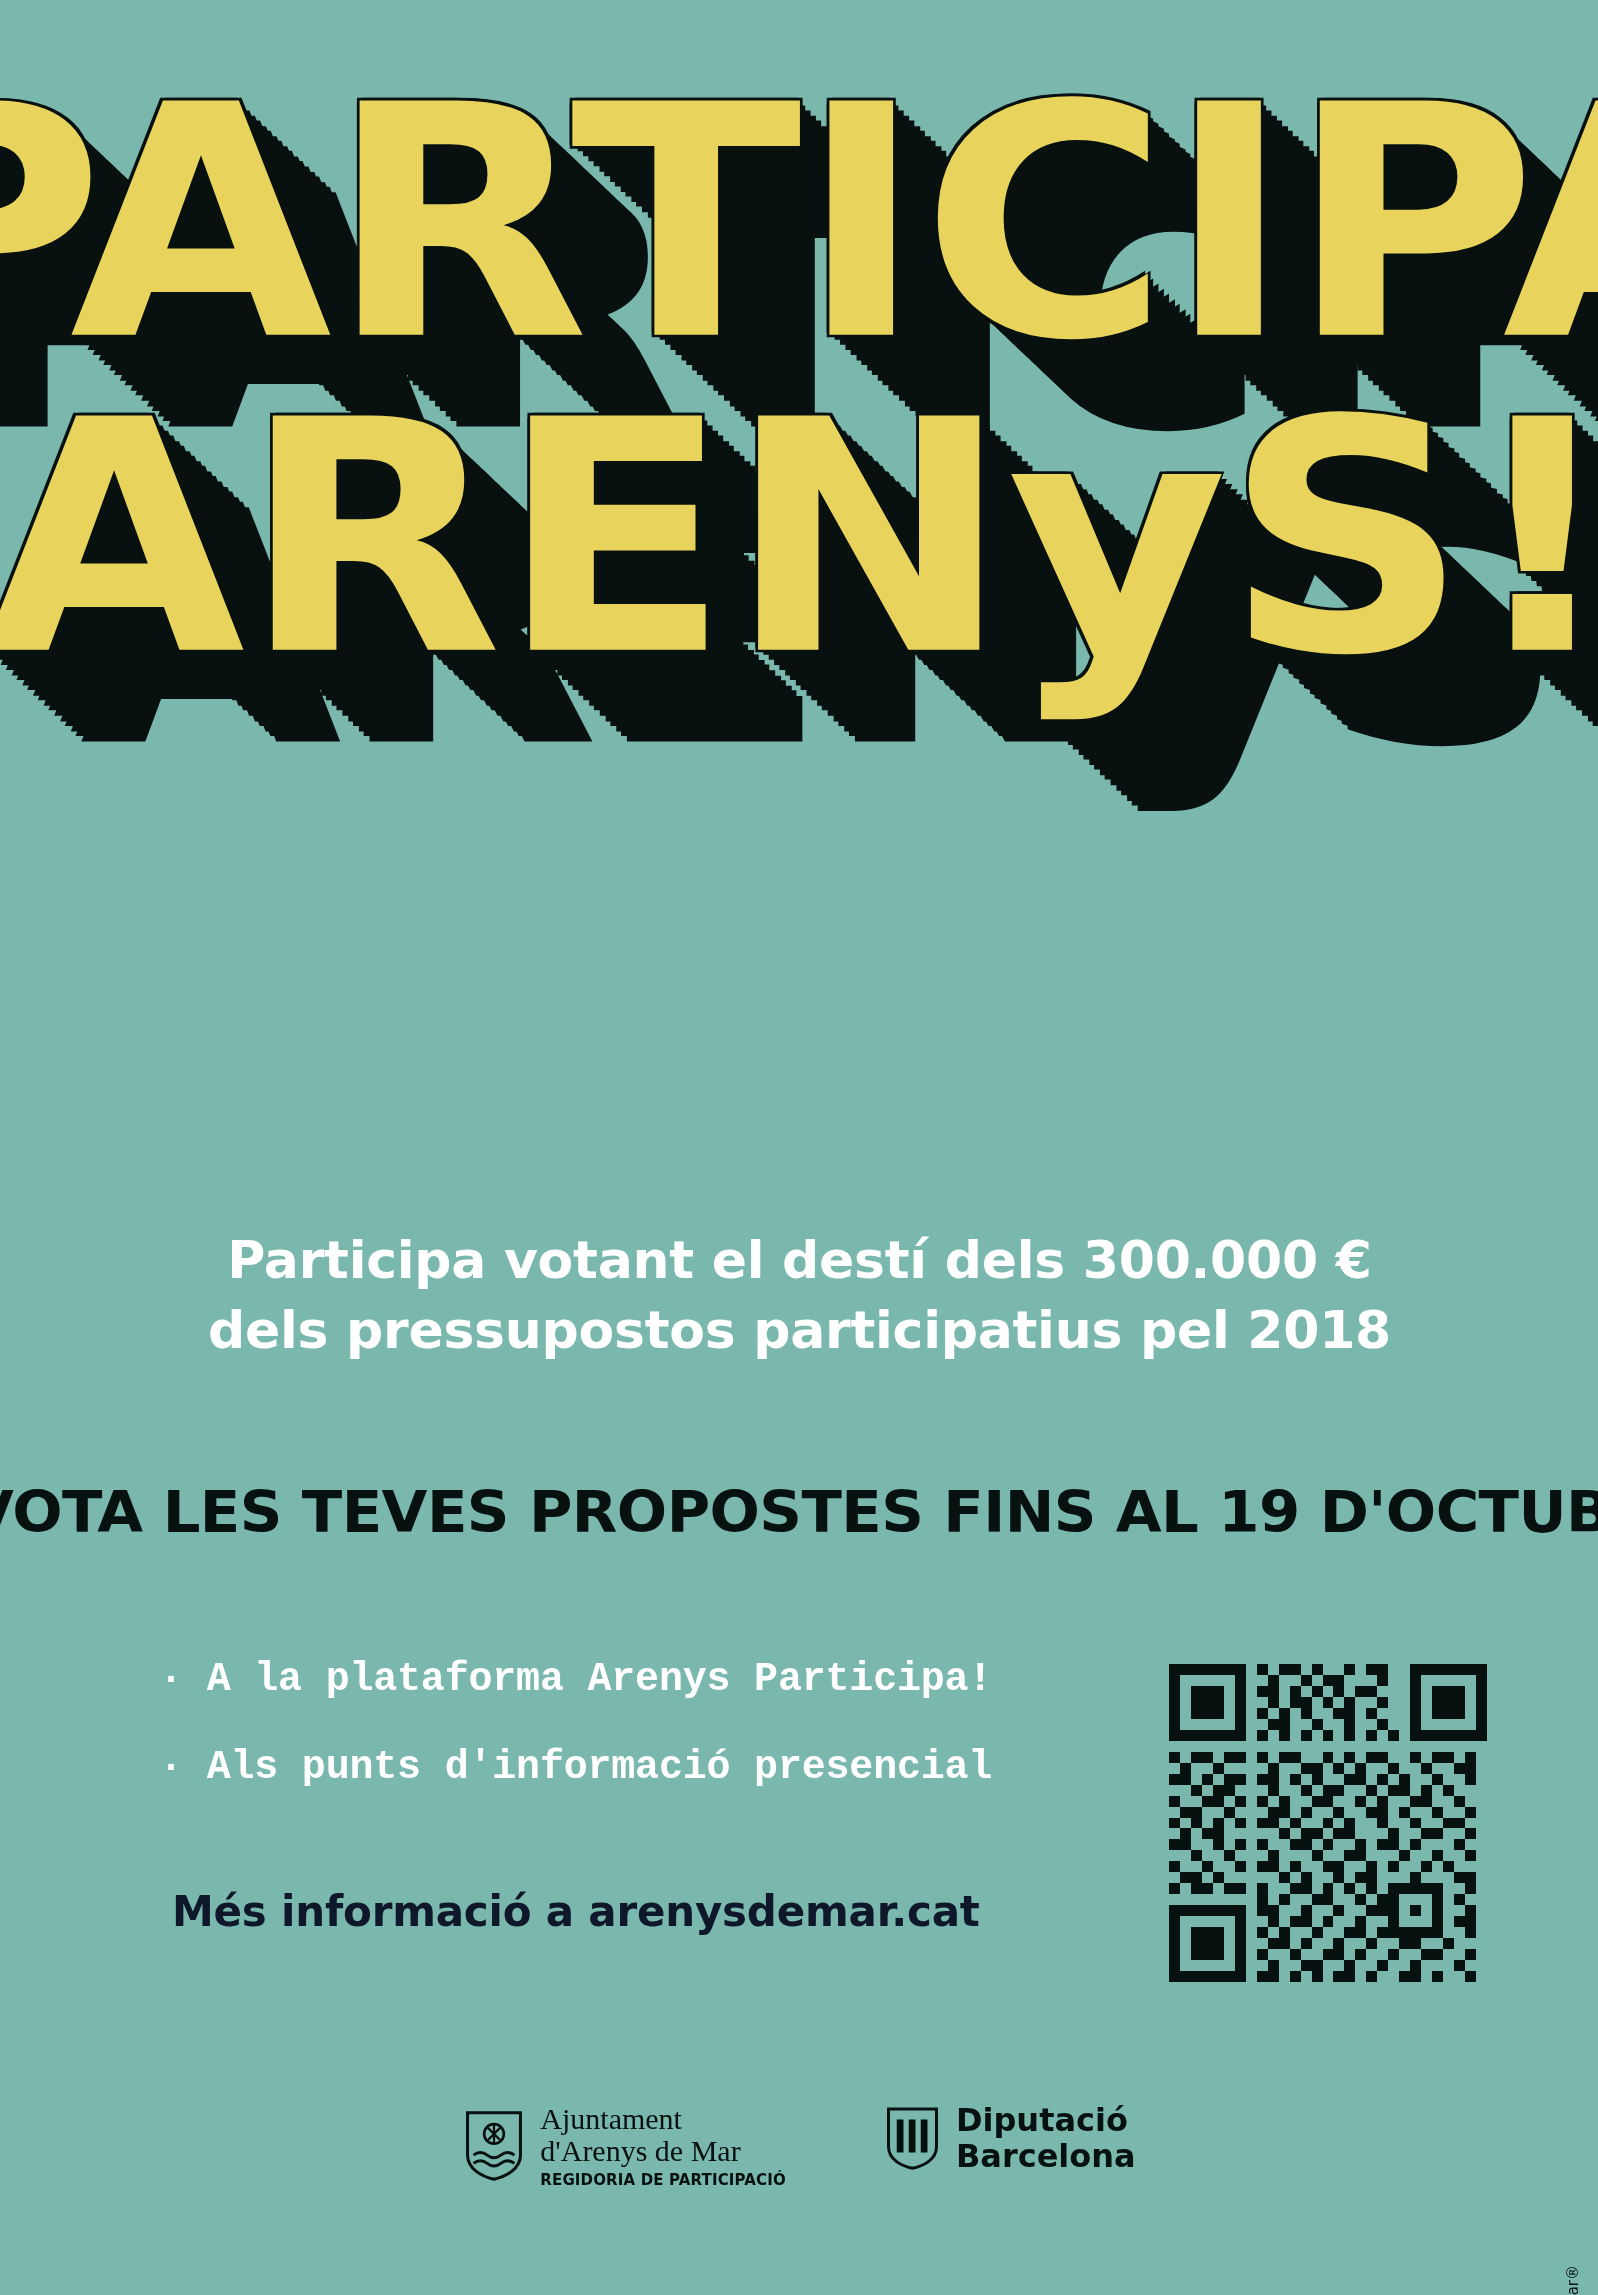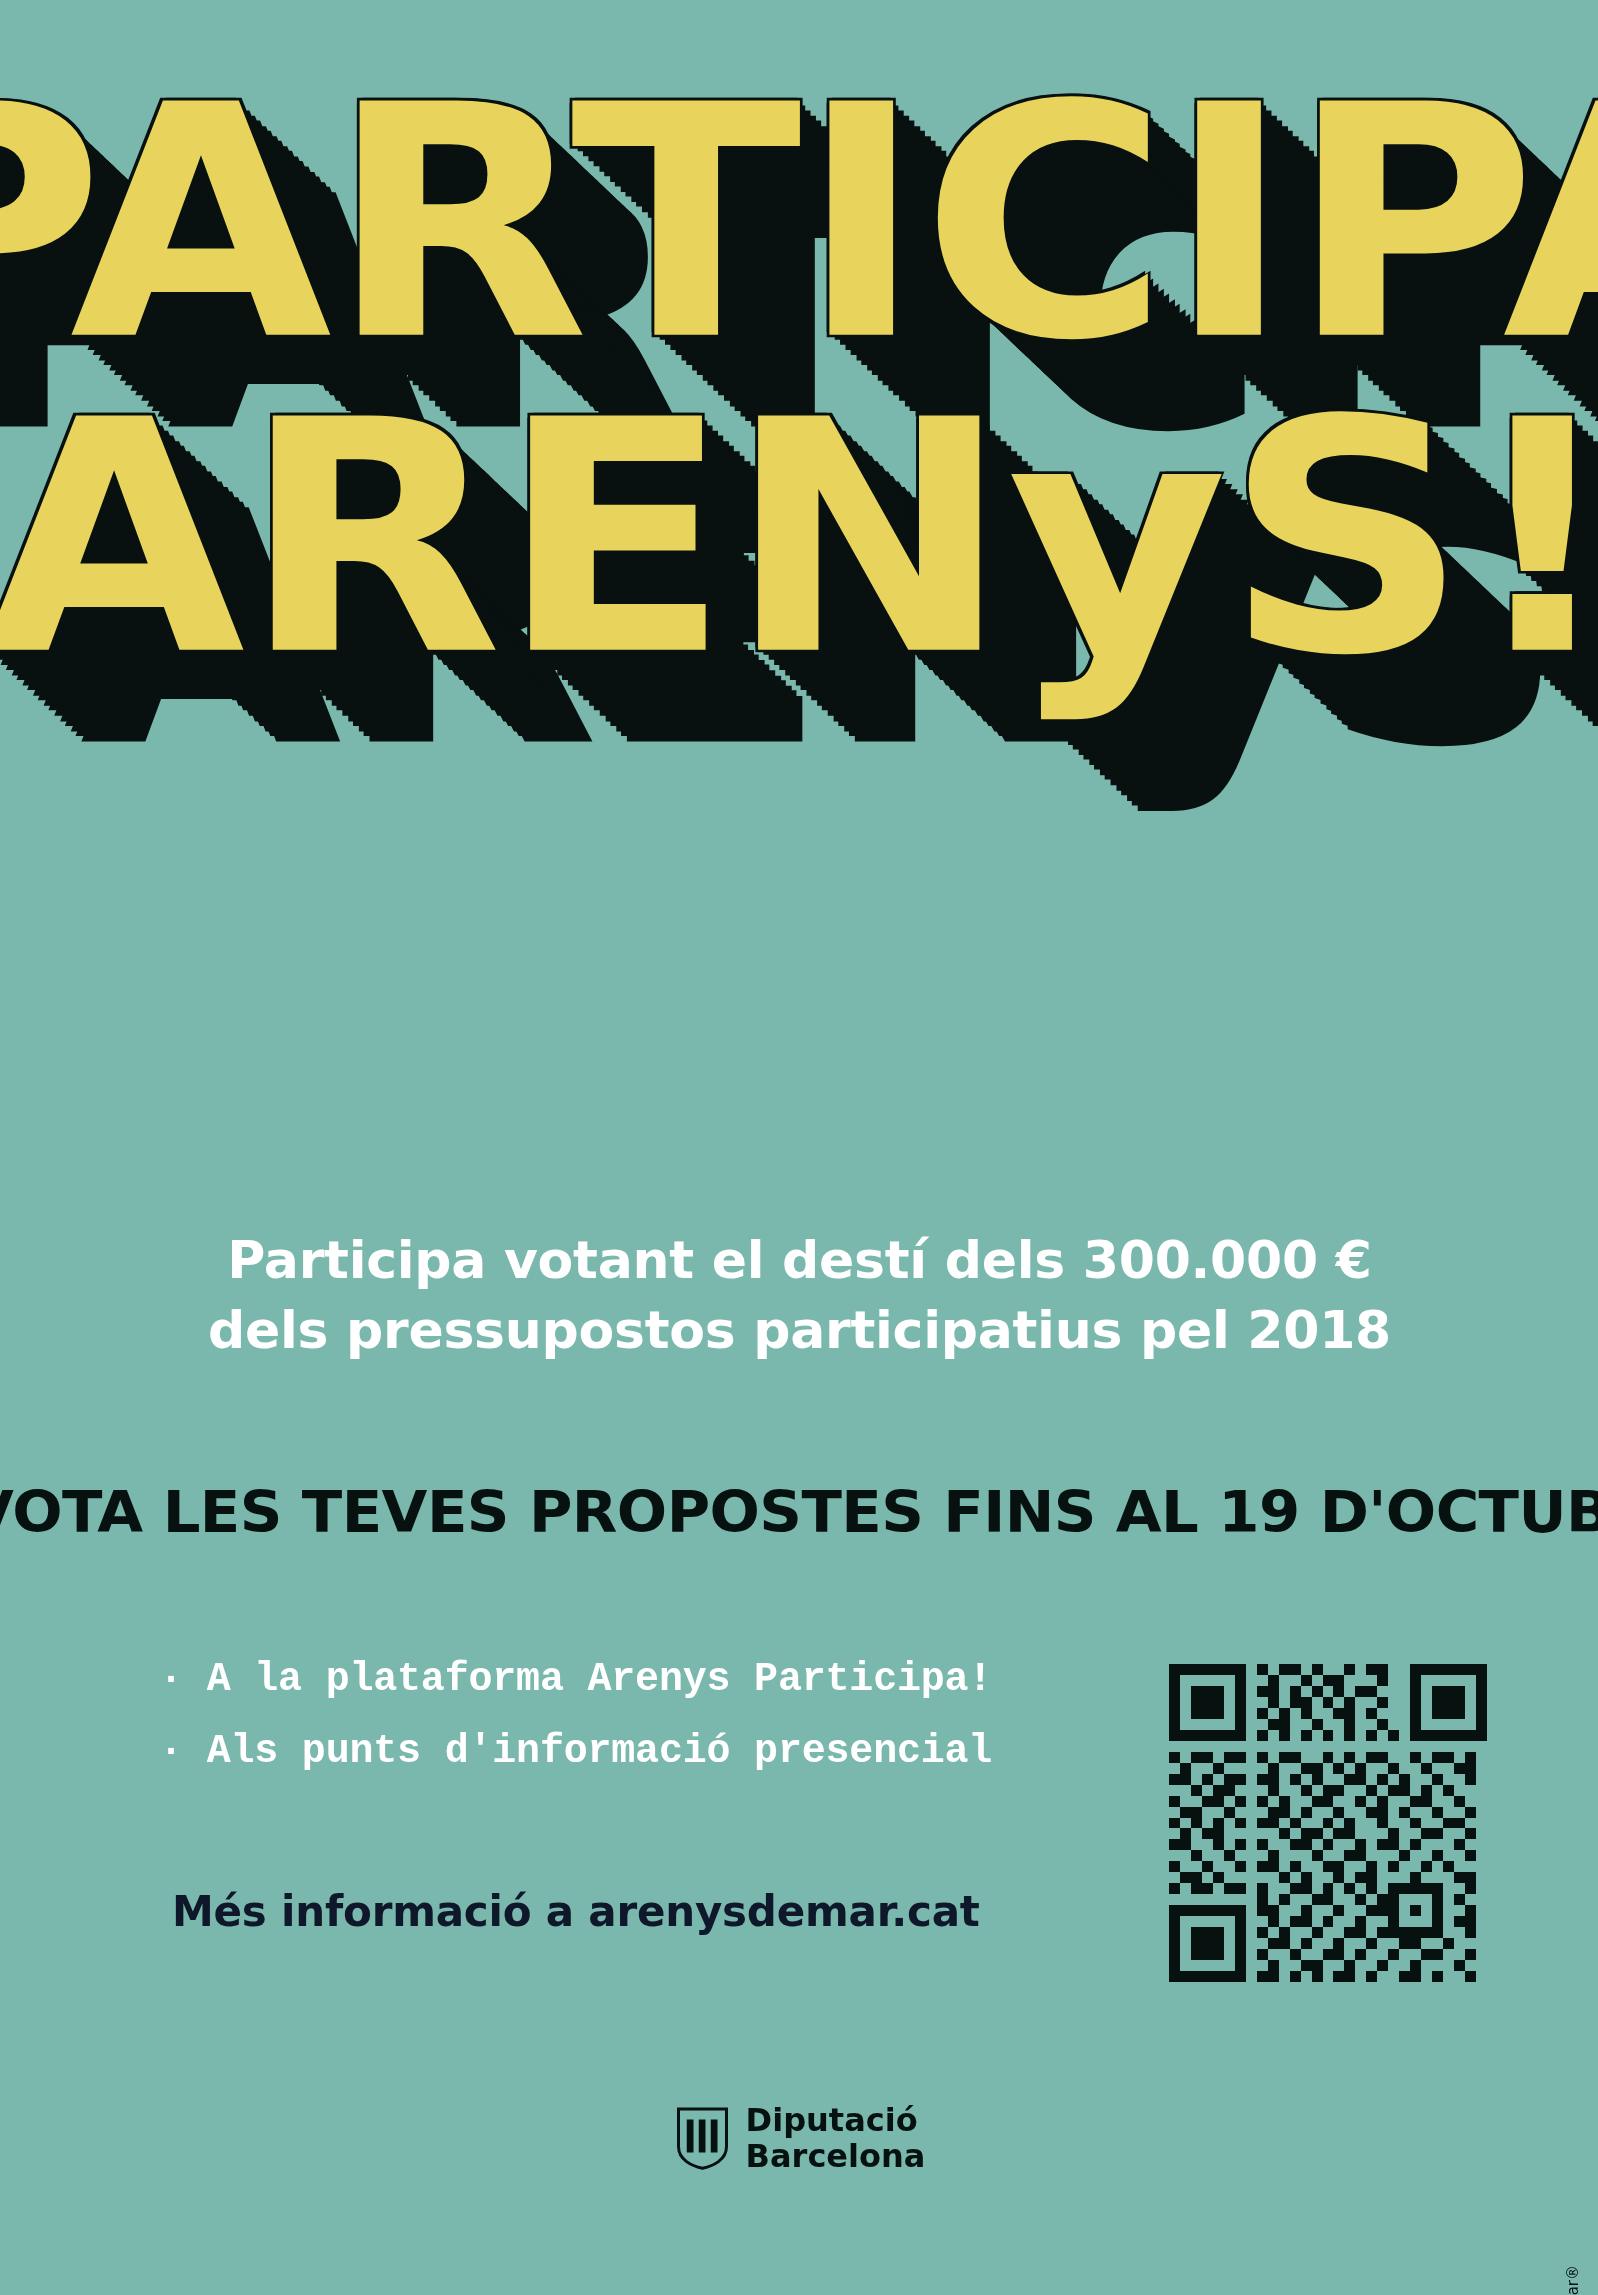--- a/index.html
+++ b/index.html
@@ -118,21 +118,21 @@
   }
   .channel-url {
     font-family: "DejaVu Sans", sans-serif;
     font-weight: 700;
     font-size: 25px;
     margin-top: 9px;
     margin-left: 29px;
     color: #ffffff;
     letter-spacing: 0.005em;
   }
-  .channel-item-2 { margin-top: 24px; }
+  .channel-item-2 { margin-top: 40px; }
 
   .more-info {
     position: absolute;
     top: 1887px;
     left: 172px;
     font-family: "DejaVu Sans", sans-serif;
     font-weight: 700;
     font-size: 42px;
     color: #0f172a;
     letter-spacing: -0.005em;
@@ -482,20 +482,36 @@
         <rect x="18" y="28" width="1" height="1"></rect>
           <rect x="21" y="28" width="2" height="1"></rect>
         <rect x="24" y="28" width="1" height="1"></rect>
           <rect x="27" y="28" width="1" height="1"></rect>
       </g>
     </svg>
   </div>
 
   <div class="footer">
 
+    <div class="logo-group">
+      <span>
+        <svg width="62" height="73" viewBox="0 0 82 96">
+          <path d="M6 6 H76 V62 C76 80 58 90 41 94 C24 90 6 80 6 62 Z" fill="none" stroke="#07110f" stroke-width="4"></path>
+          <circle cx="41" cy="34" r="13" fill="none" stroke="#07110f" stroke-width="3.5"></circle>
+          <path d="M41 21 V47 M33 26 L49 42 M49 26 L33 42" stroke="#07110f" stroke-width="3"></path>
+          <path d="M14 62 q9 -7 18 0 q9 7 18 0 q9 -7 18 0" fill="none" stroke="#07110f" stroke-width="4"></path>
+          <path d="M14 73 q9 -7 18 0 q9 7 18 0 q9 -7 18 0" fill="none" stroke="#07110f" stroke-width="4"></path>
+        </svg>
+      </span>
+      <span class="logo-text">
+        <span class="logo-line-1">Ajuntament</span>
+        <span class="logo-line-2">d'Arenys de Mar</span>
+        <span class="logo-line-3">REGIDORIA DE PARTICIPACIÓ</span>
+      </span>
+    </div>
 
     <div class="logo-group">
       <span>
         <svg width="57" height="67" viewBox="0 0 76 88">
           <path d="M6 6 H70 V56 C70 74 52 82 38 85 C24 82 6 74 6 56 Z" fill="none" stroke="#07110f" stroke-width="4"></path>
           <rect x="17" y="20" width="9" height="44" fill="#07110f"></rect>
           <rect x="33" y="20" width="9" height="44" fill="#07110f"></rect>
           <rect x="49" y="20" width="9" height="44" fill="#07110f"></rect>
         </svg>
       </span>

